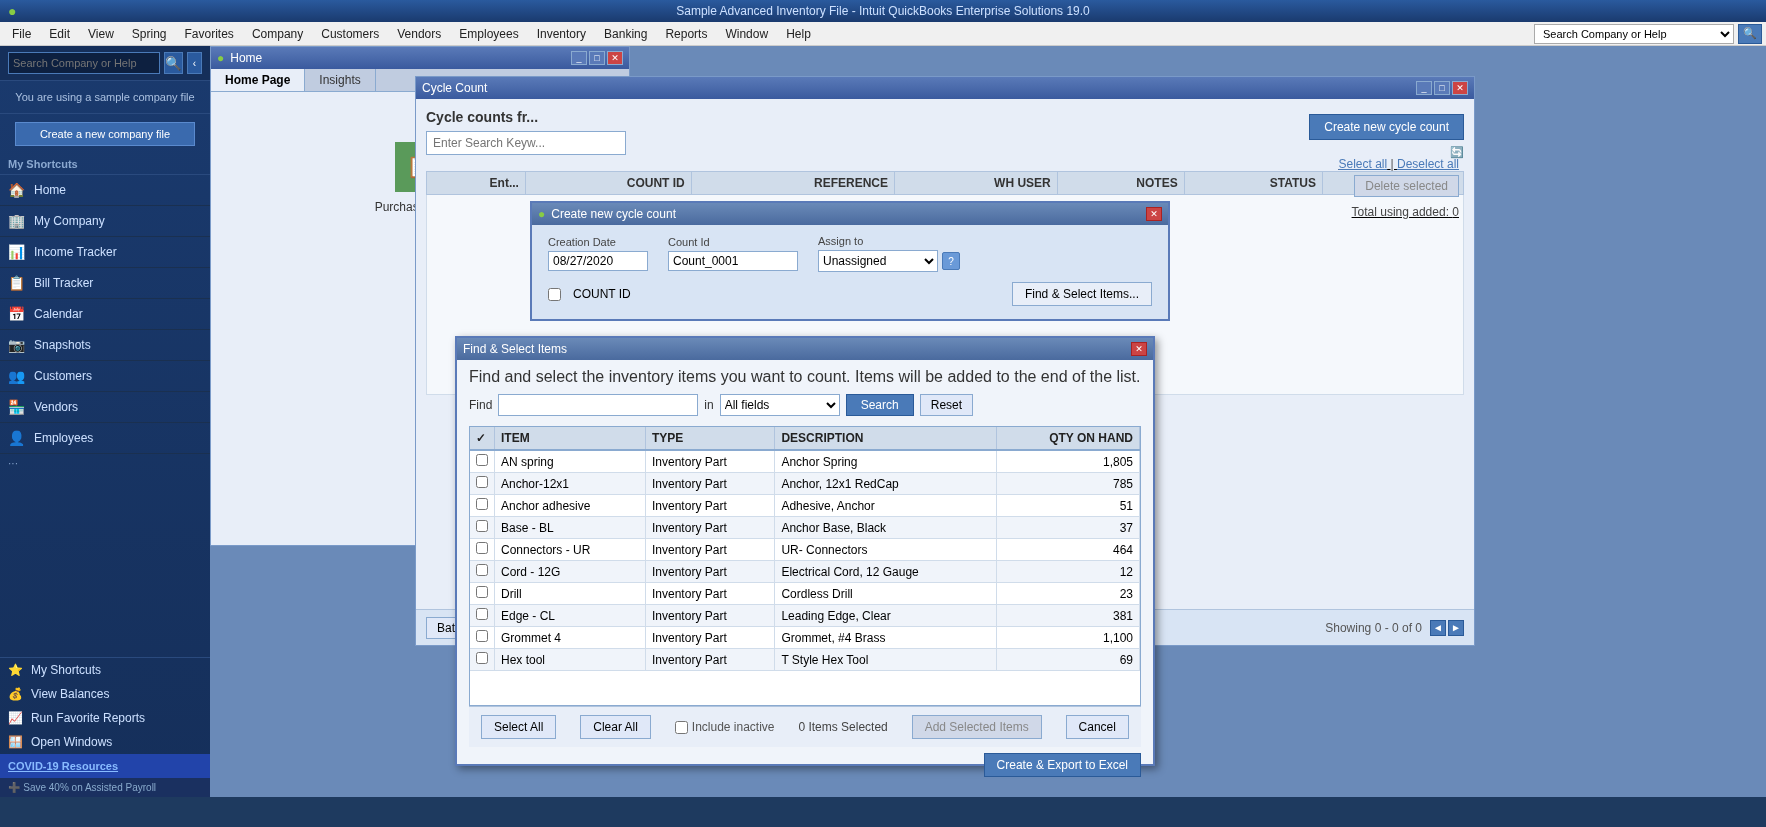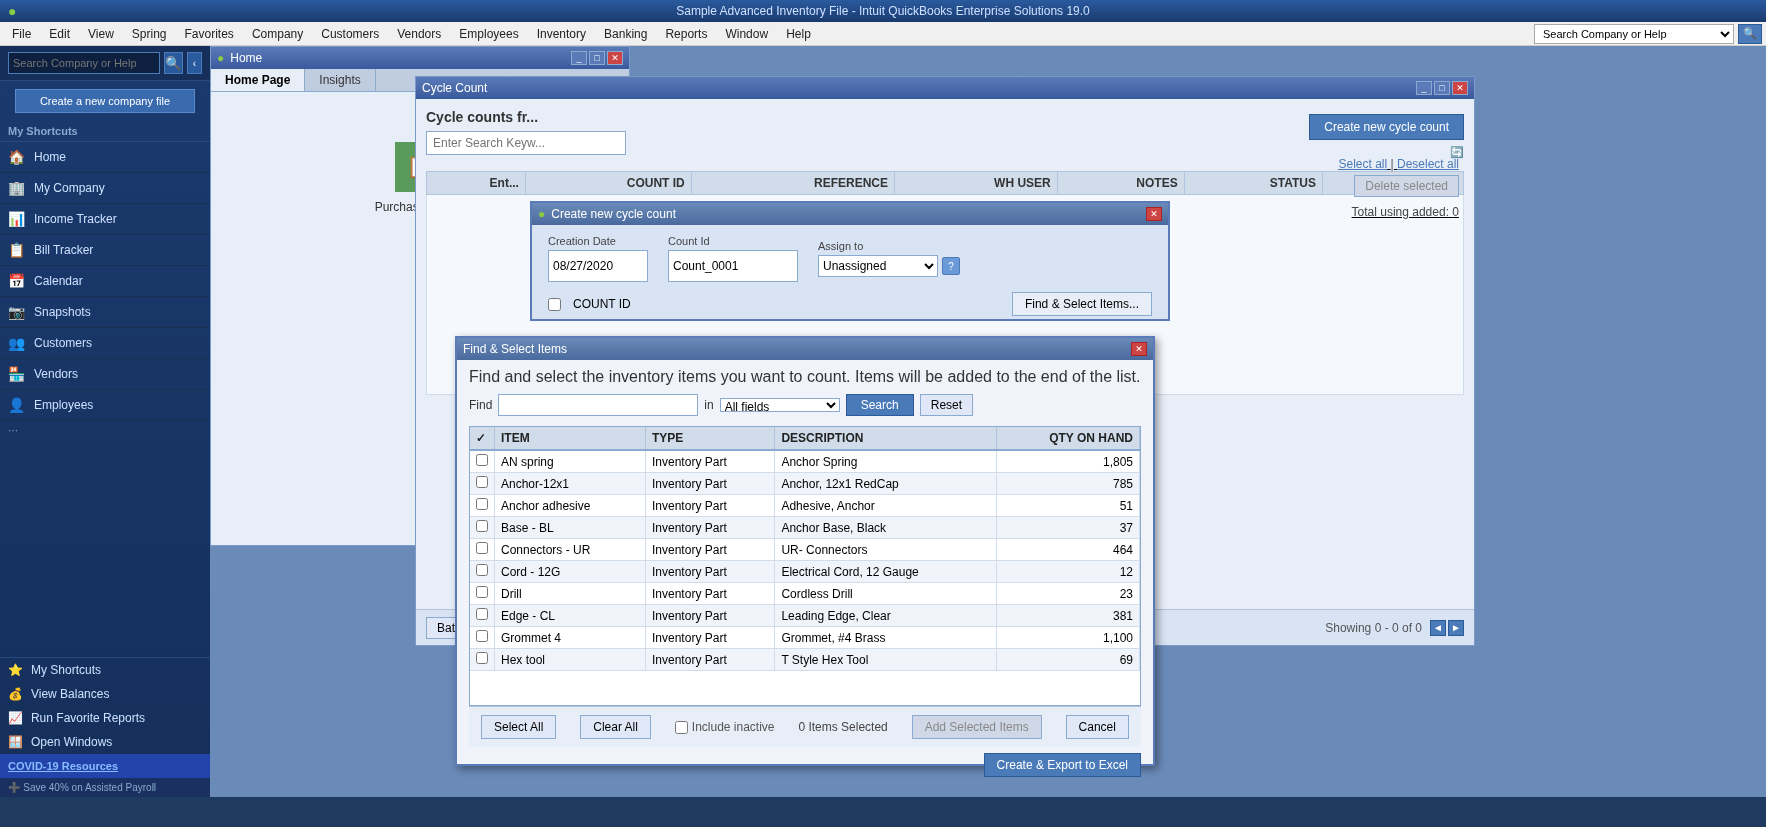--- a/index.html
+++ b/index.html
@@ -304,21 +304,21 @@
     .find-input {
       width: 200px;
       height: 22px;
       border: 1px solid #8aaad0;
       padding: 1px 4px;
       font-size: 12px;
       background: white;
     }
     .find-select {
       width: 120px;
-      height: 14px;
+      height: 22px;
       border: 1px solid #8aaad0;
       font-size: 12px;
       background: white;
     }
     .find-search-btn {
       padding: 3px 14px;
       background: #4a7ab8;
       border: 1px solid #2a5a98;
       color: white;
       font-size: 12px;
@@ -392,21 +392,21 @@
     .include-inactive {
       display: flex; align-items: center; gap: 4px; font-size: 12px; color: #555;
     }
     .cc-form-group {
       display: flex;
       flex-direction: column;
       gap: 3px;
     }
     .cc-label { font-size: 11px; color: #444; }
     .cc-input {
-      height: 32px;
+      height: 20px;
       border: 1px solid #8aaad0;
       padding: 1px 4px;
       font-size: 12px;
       background: white;
     }
     .cc-select {
       height: 22px;
       border: 1px solid #8aaad0;
       font-size: 12px;
       background: white;
@@ -589,20 +589,23 @@
 <div id="main-layout">
 
   <div id="sidebar">
 
     <div id="sidebar-search">
       <input class="sidebar-search-input" type="text" placeholder="Search Company or Help" style="">
       <button class="sidebar-search-btn">🔍</button>
       <button class="sidebar-arrow-btn">‹</button>
     </div>
 
+    <div class="sidebar-company-info">
+      <span>You are using a sample company file</span>
+    </div>
     <button class="sidebar-create-btn">Create a new company file</button>
 
     <div class="sidebar-section-label">My Shortcuts</div>
 
     <div class="sidebar-nav-item">
       <span class="sidebar-nav-icon">🏠</span>
       <span>Home</span>
     </div>
     <div class="sidebar-nav-item">
       <span class="sidebar-nav-icon">🏢</span>

